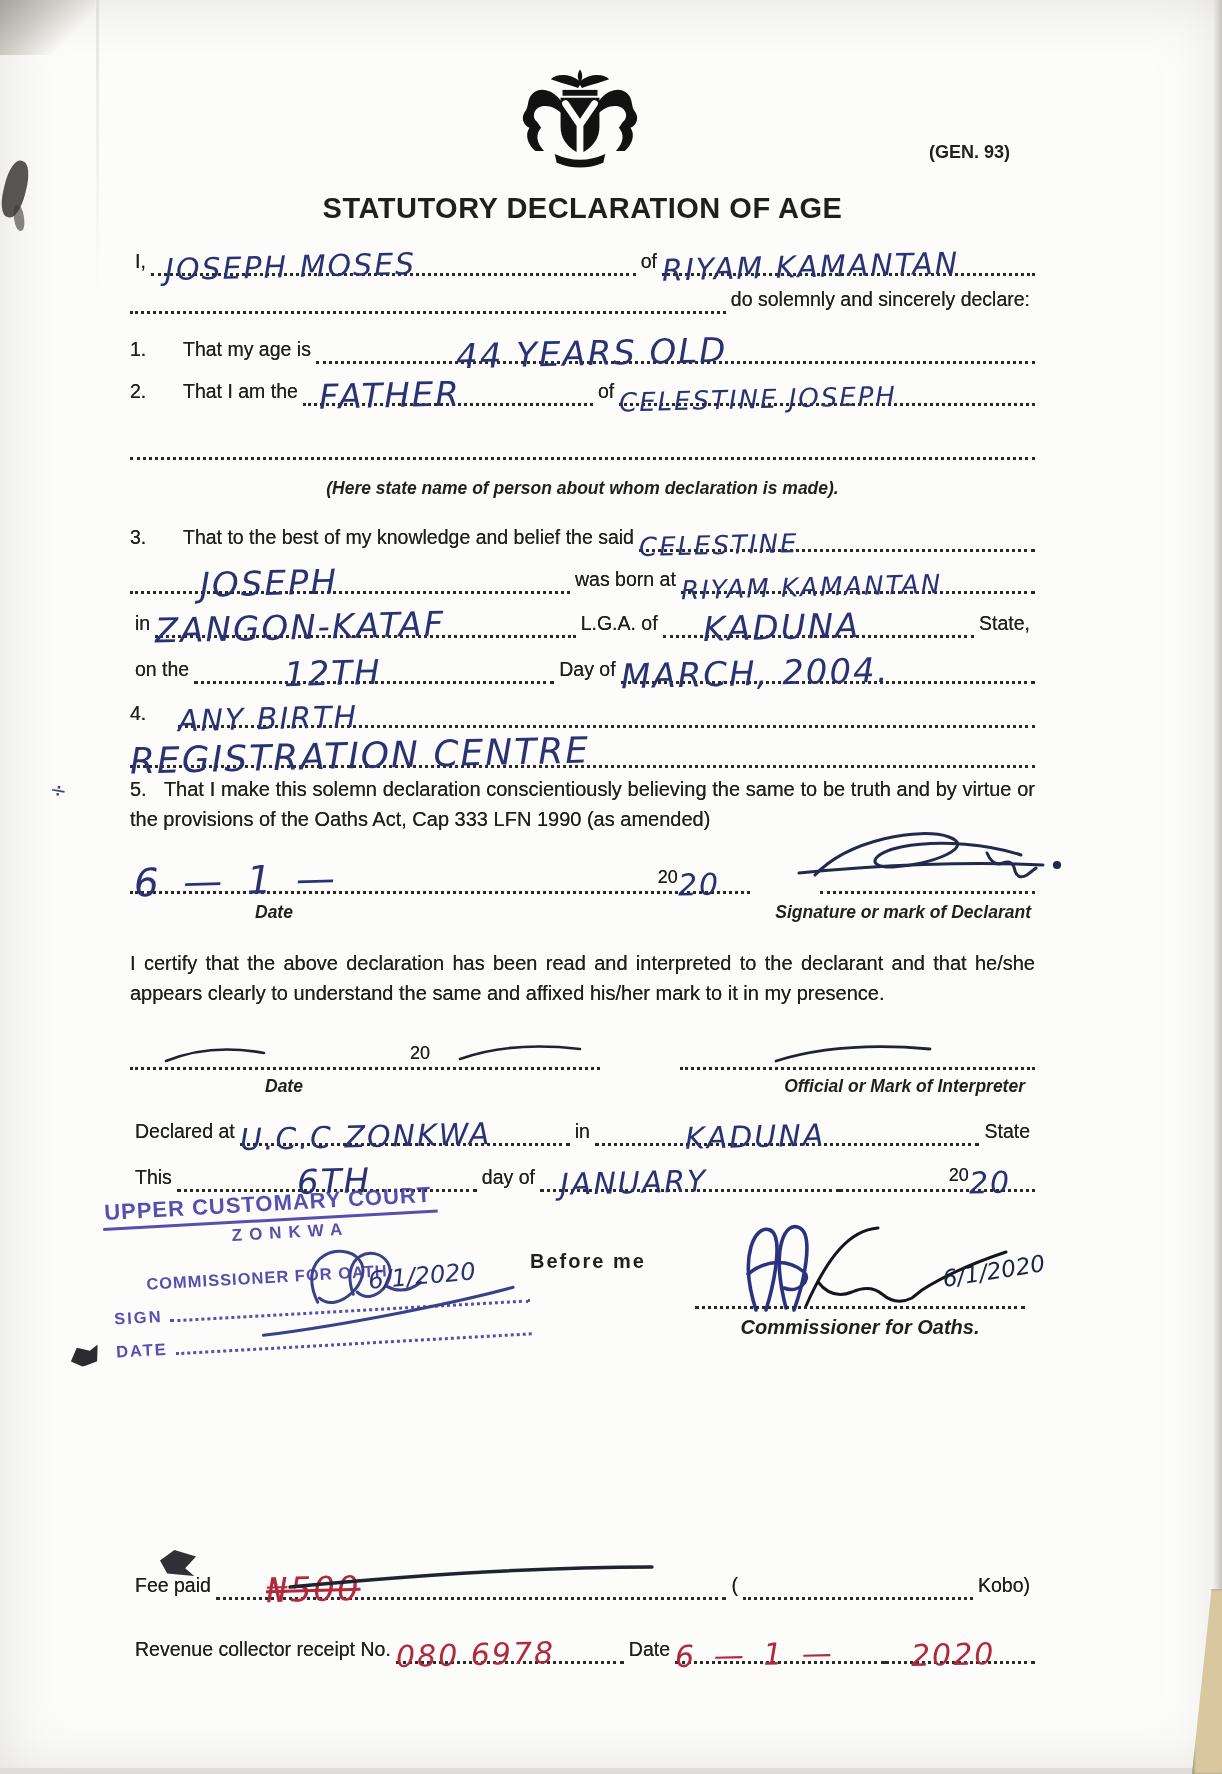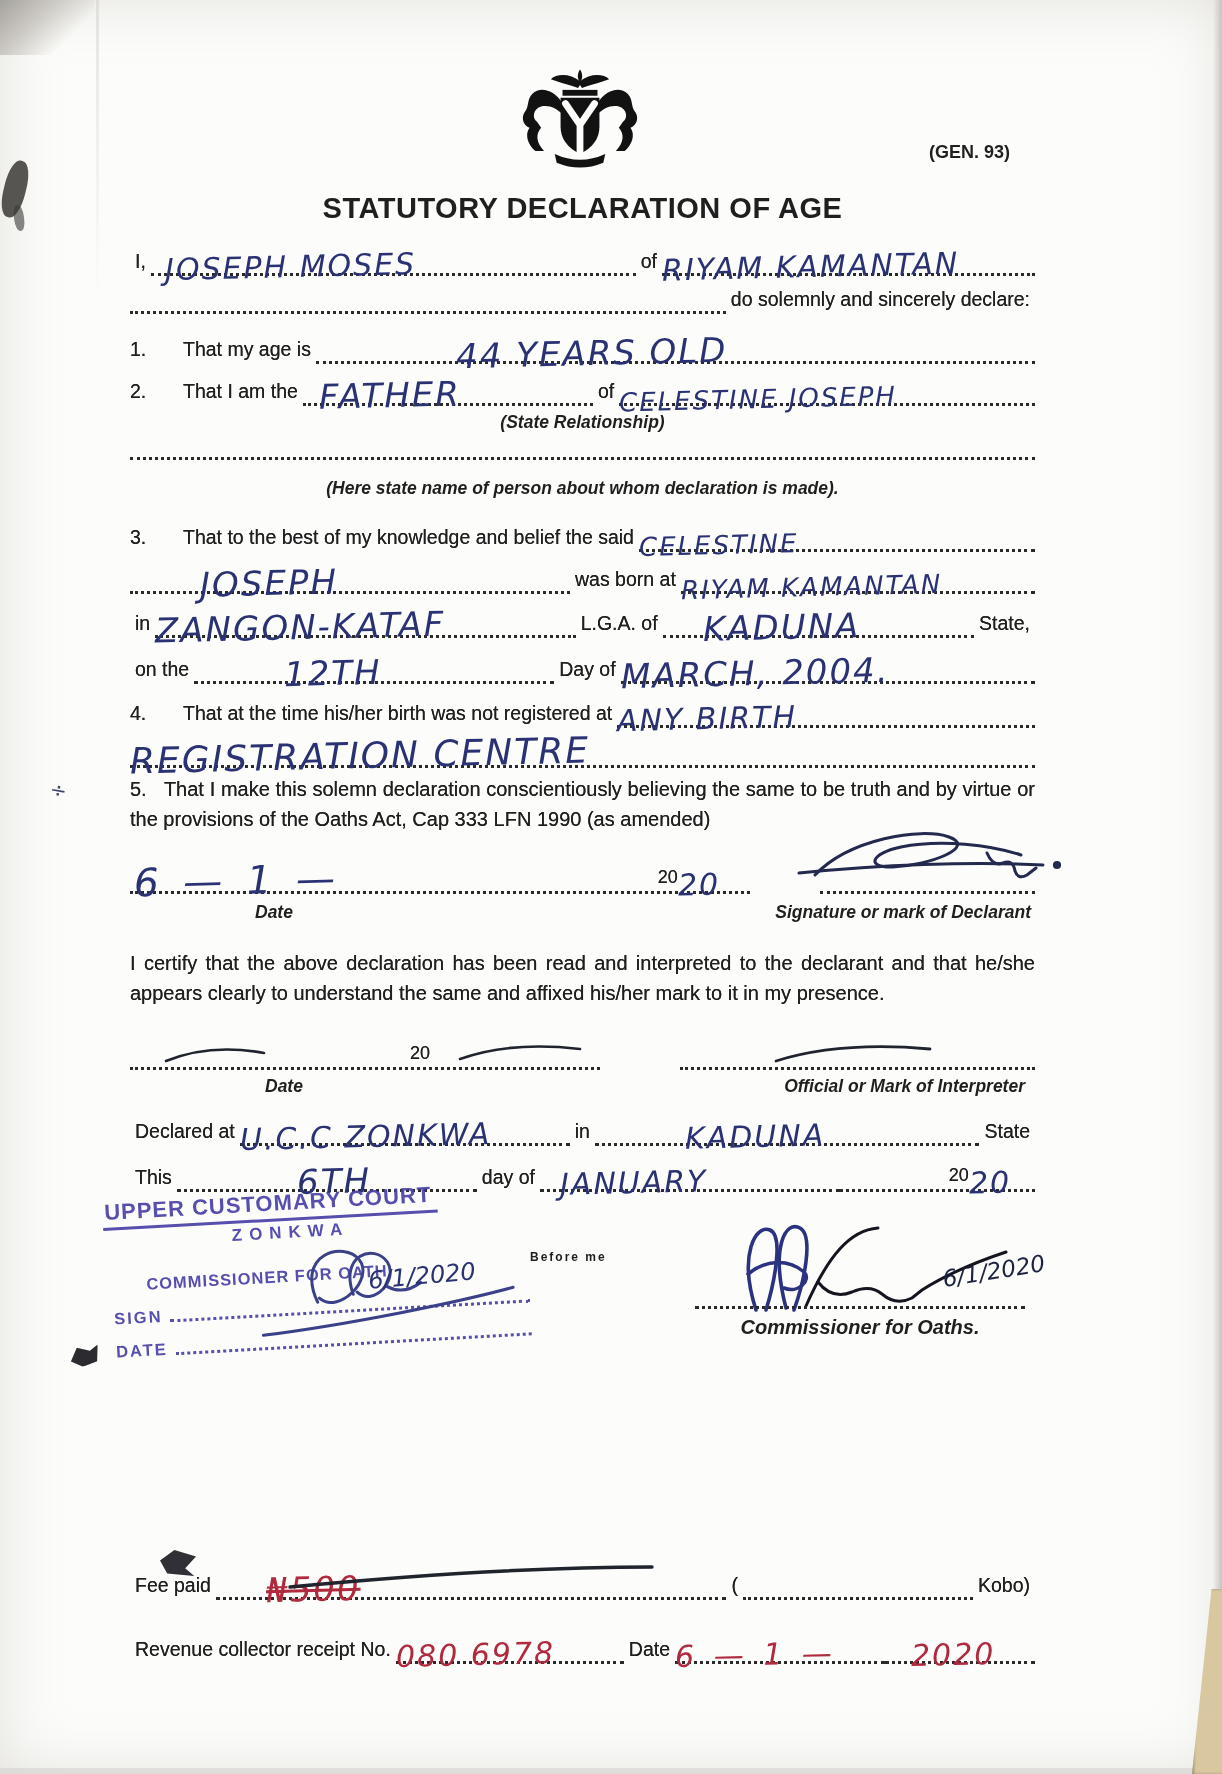--- a/index.html
+++ b/index.html
@@ -135,21 +135,20 @@
     <span class="pl">That I am the</span>
     <span class="fld" style="width:290px;">
       <span class="hw hw-lg" style="margin-left:16px;">FATHER</span>
     </span>
     <span class="pl">of</span>
     <span class="fld" style="flex:1;">
       <span class="hw hw-sm">CELESTINE JOSEPH</span>
     </span>
   </div>
 
-  <div class="note" style="top:412px;">(State Relationship)</div>
 
   <div class="r" style="top:444px;height:16px;">
     <span class="dotline" style="flex:1;"></span>
   </div>
 
   <div class="note" style="top:478px;">(Here state name of person about whom declaration is made).</div>
 
   <div class="r" style="top:508px;height:44px;">
     <span class="num">3.</span>
     <span class="pl">That to the best of my knowledge and belief the said</span>
@@ -186,21 +185,20 @@
       <span class="hw hw-lg" style="margin-left:90px;">12TH</span>
     </span>
     <span class="pl">Day of</span>
     <span class="fld" style="flex:1;">
       <span class="hw hw-lg">MARCH, 2004.</span>
     </span>
   </div>
 
   <div class="r" style="top:686px;height:42px;">
     <span class="num">4.</span>
-    <span class="pl">That at the time his/her birth was not registered at</span>
     <span class="fld" style="flex:1;">
       <span class="hw hw-md">ANY BIRTH</span>
     </span>
   </div>
   <div class="r" style="top:728px;height:40px;">
     <span class="fld" style="flex:1;">
       <span class="hw hw-xl" style="font-size:36px;">REGISTRATION CENTRE</span>
     </span>
   </div>
 
@@ -297,21 +295,21 @@
       <g fill="none" stroke="#2c3380" stroke-width="3" stroke-linecap="round">
         <path d="M60,72 C40,22 90,12 104,32 C118,52 80,86 62,68"></path>
         <path d="M96,66 C84,26 120,16 132,36 C142,54 116,80 100,64"></path>
         <path d="M130,60 q16,10 34,-2"></path>
         <path d="M4,102 C90,96 200,80 256,68"></path>
       </g>
     </svg>
   </div>
   <div class="stampdate">6/1/2020</div>
 
-  <div style="position:absolute;left:530px;top:1250px;font-size:12px;font-weight:700;letter-spacing:2px;">Before me</div>
+  <div style="position:absolute;left:530px;top:1250px;font-size:20px;font-weight:700;letter-spacing:2px;">Before me</div>
 
   <svg class="sig" style="left:690px;top:1218px;" width="350" height="100" viewBox="0 0 350 100">
     <g fill="none" stroke="#2b3280" stroke-width="3.6" stroke-linecap="round">
       <path d="M66,92 C48,36 66,6 80,12 C94,18 84,66 76,92"></path>
       <path d="M96,90 C80,28 96,2 110,10 C124,18 114,64 104,92"></path>
       <path d="M58,56 C78,40 100,42 114,54 C122,62 108,76 94,70"></path>
     </g>
     <g fill="none" stroke="#15151f" stroke-width="3" stroke-linecap="round">
       <path d="M116,88 C138,38 160,12 188,10"></path>
       <path d="M128,64 q14,18 34,10 q18,-8 30,2 q14,12 30,4 L232,72 C254,58 286,44 316,34"></path>

